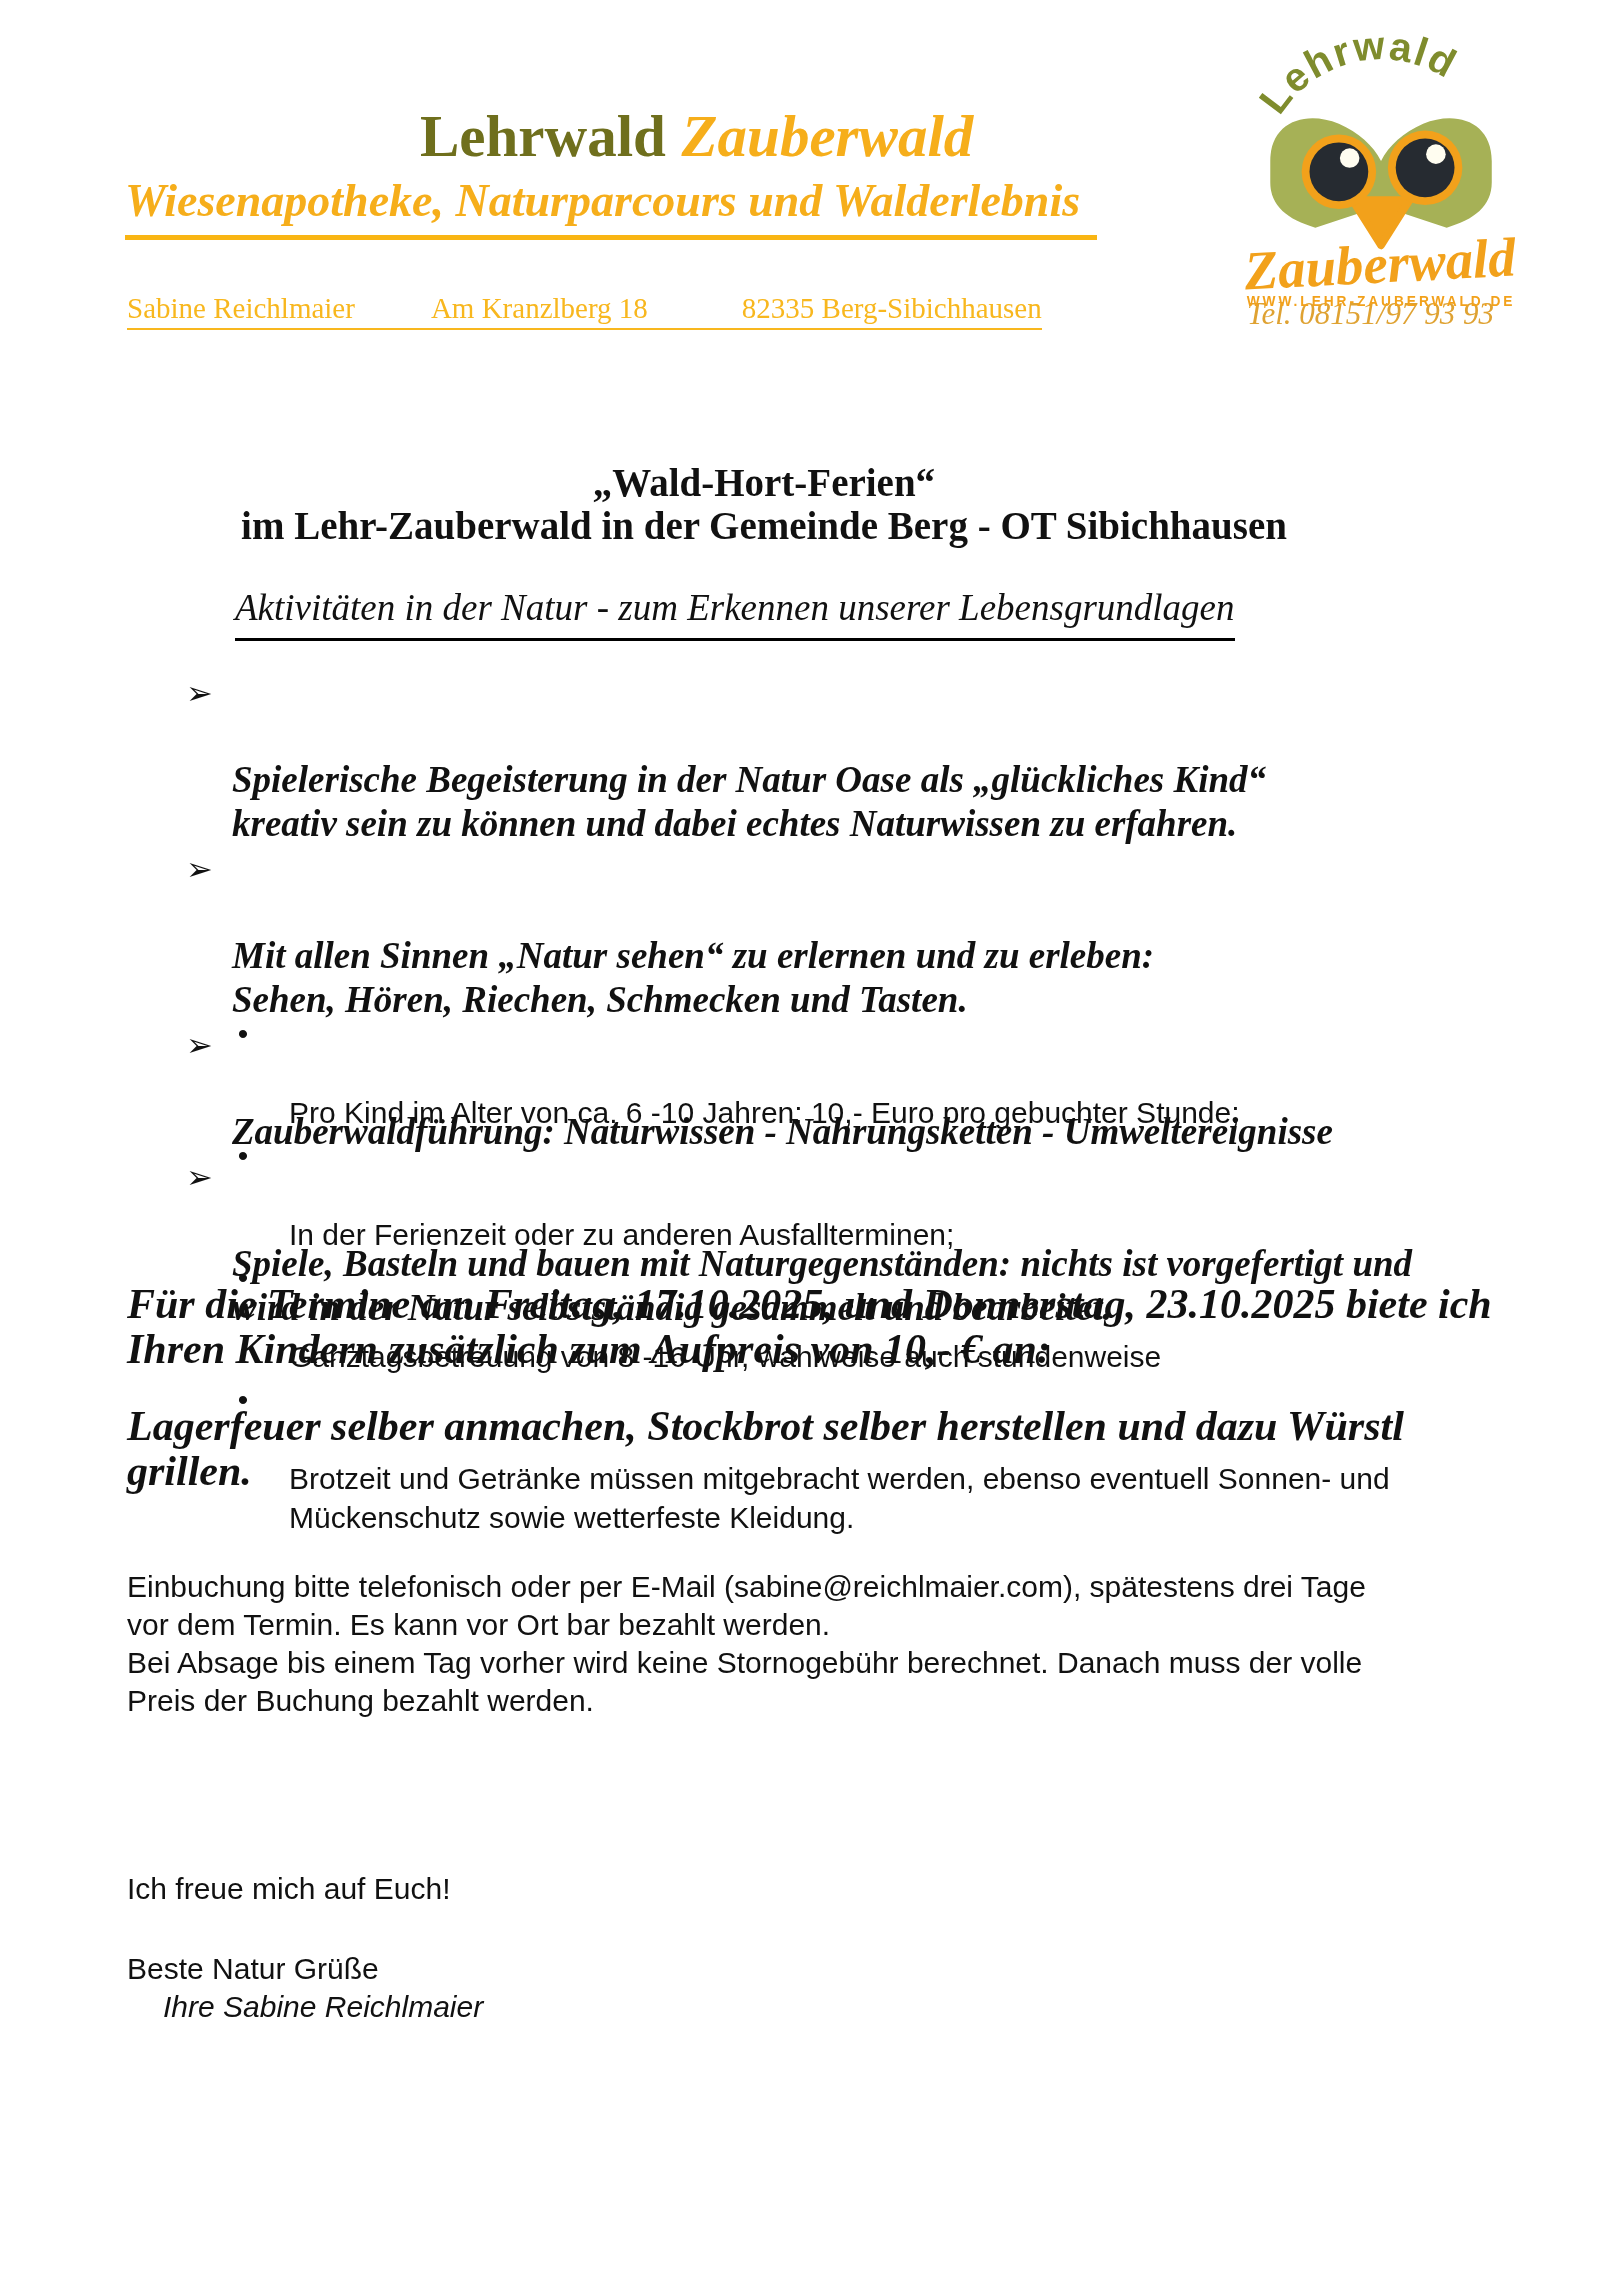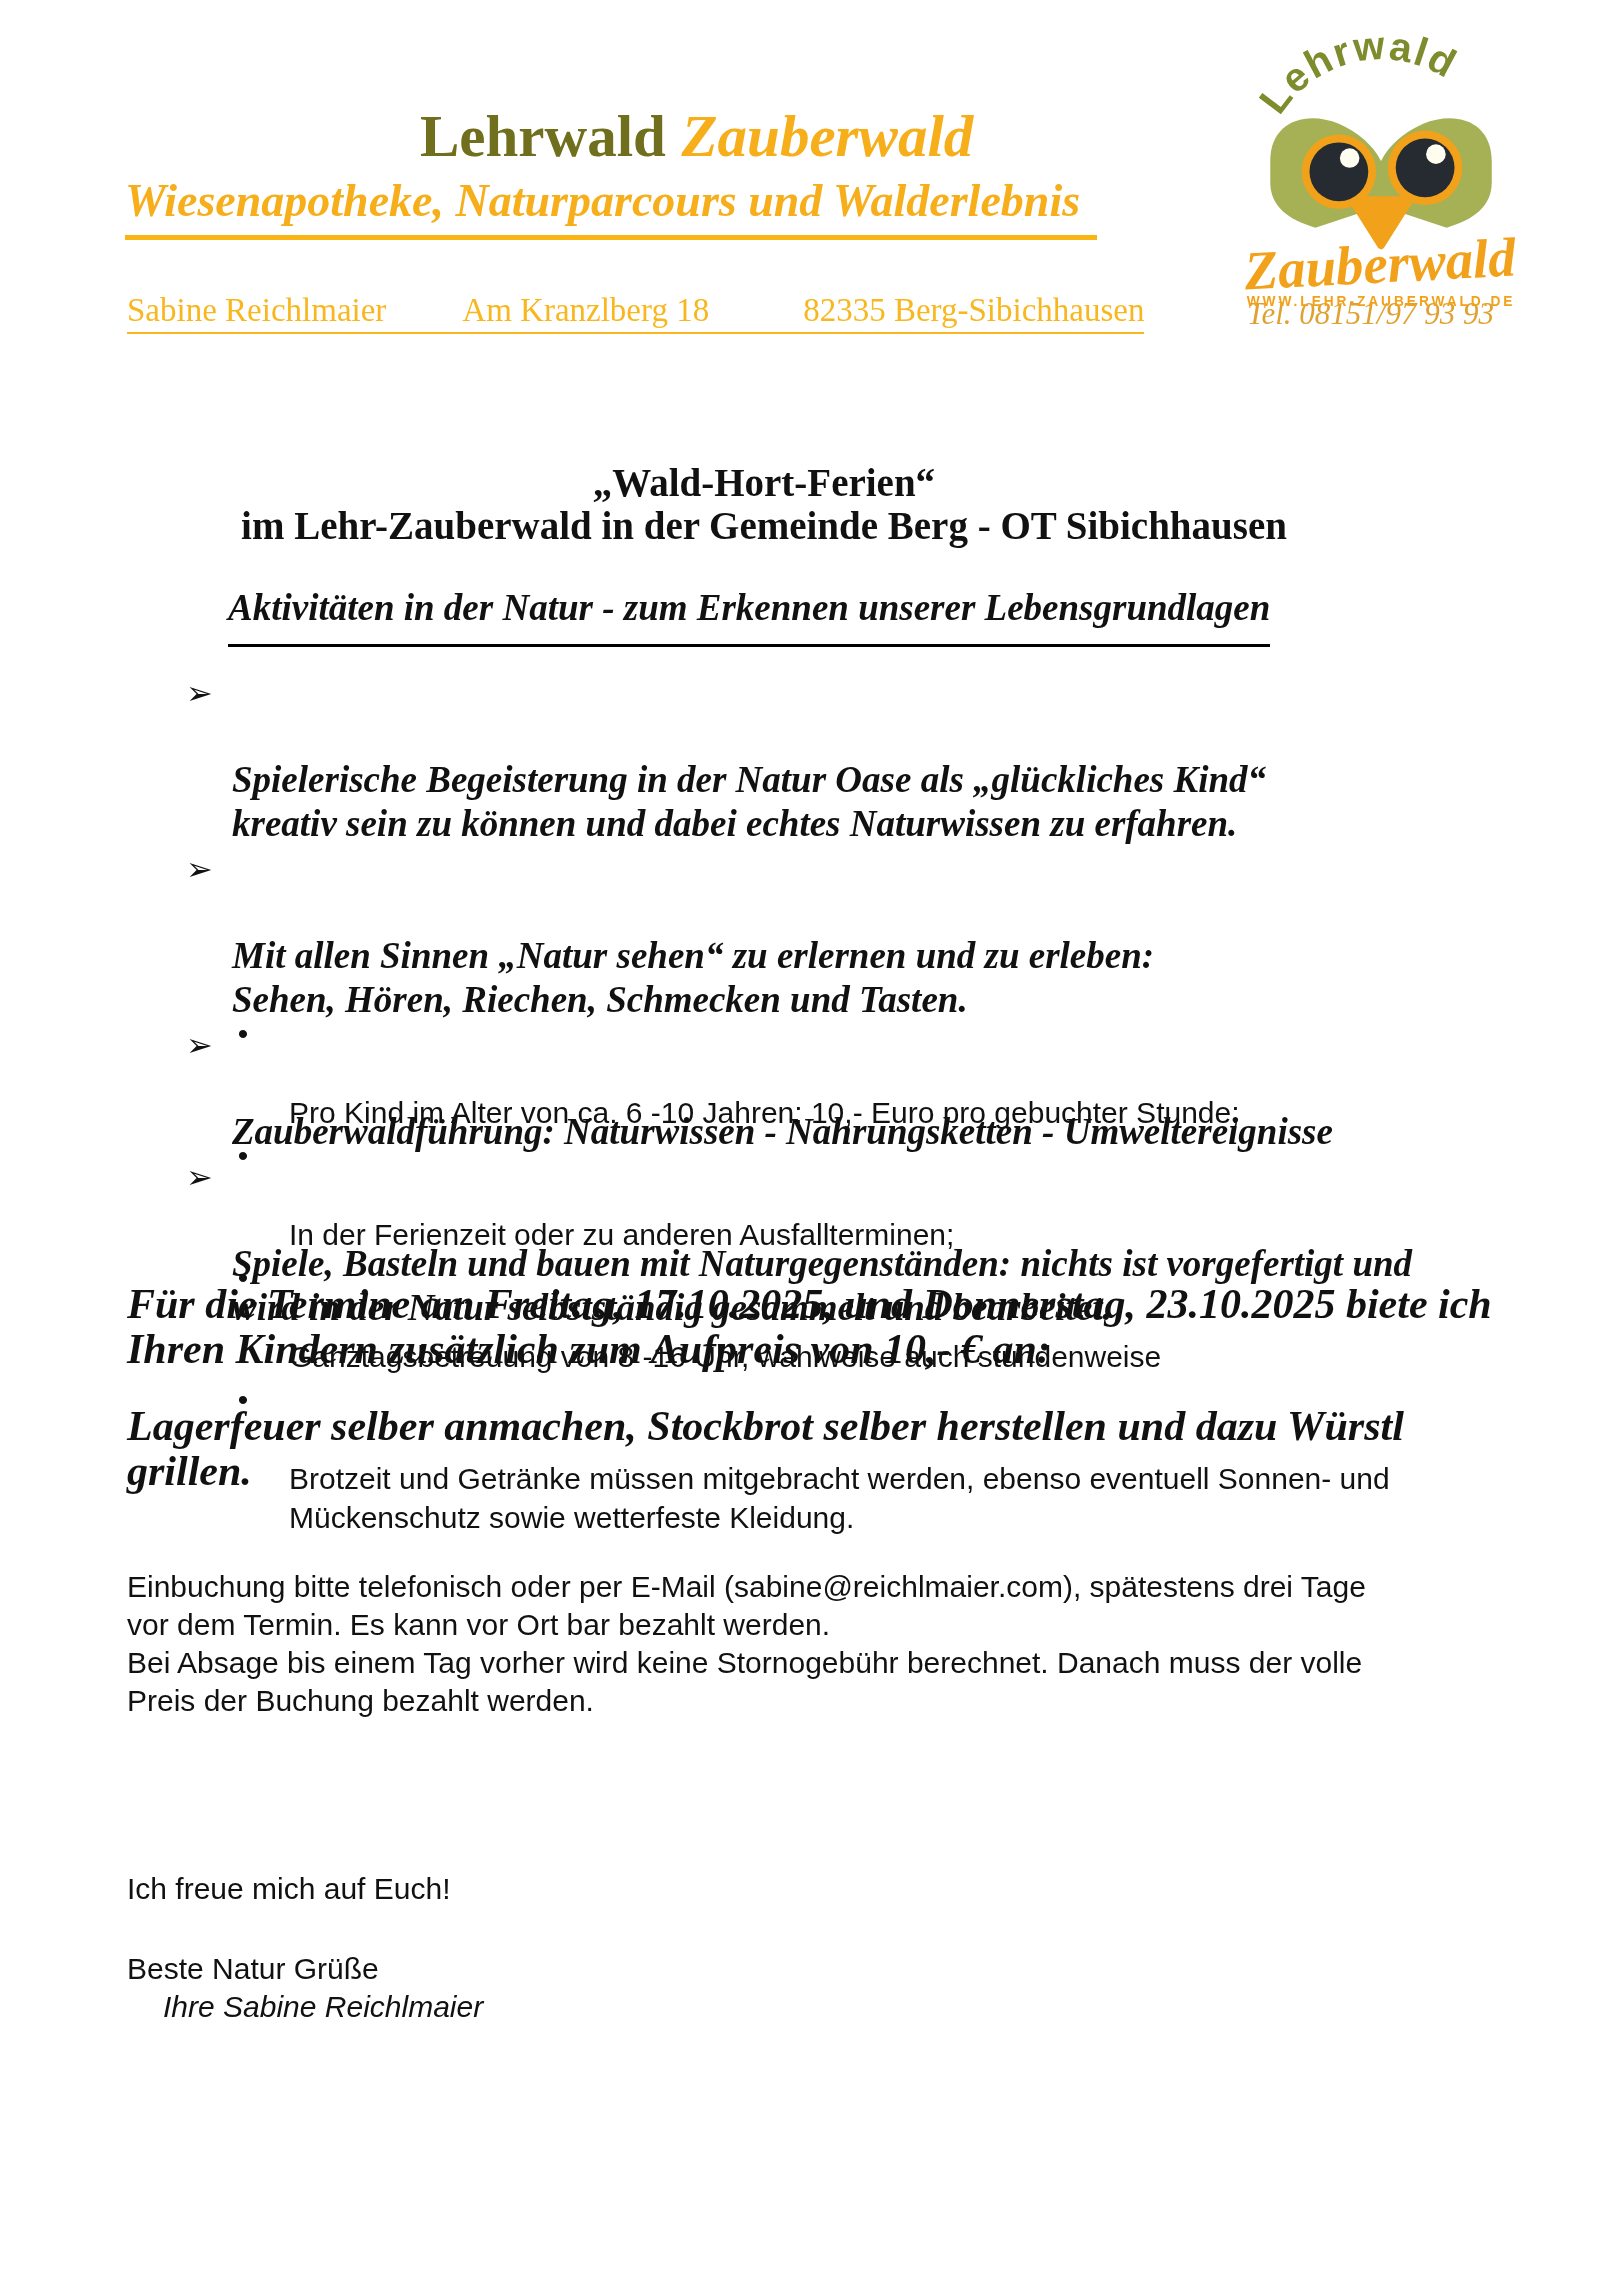--- a/index.html
+++ b/index.html
@@ -25,43 +25,43 @@
     position:absolute; left:125px; top:174px; width:972px;
     border-bottom:5.9px solid #f9b513; padding-bottom:7.8px;
   }
   .subtitle {
     font-size:46px; font-weight:bold; font-style:italic;
     color:#f6ae1b; white-space:nowrap;
   }
 
   .contact-line {
     position:absolute; left:127px; top:292px;
-    color:#f8b71e; font-size:33px; white-space:nowrap;
+    color:#f8b71e; font-size:29px; white-space:nowrap;
     border-bottom:2px solid #f8b71e; padding-bottom:2.9px;
   }
   .contact-line .gap-a { display:inline-block; width:76px; }
   .contact-line .gap-b { display:inline-block; width:94px; }
 
   .phone {
     position:absolute; left:1247px; top:296px;
     color:#dfa232; font-style:italic; font-size:31px; white-space:nowrap;
   }
 
   
   .logo { position:absolute; left:1227px; top:13.7px; width:310px; height:294px; }
 
   
   .doc-title { position:absolute; left:127px; top:461px; width:1274px;
     text-align:center; font-weight:bold; font-size:39px; line-height:43px; }
   .doc-title .t2 { display:block;text-align:center; }
 
   .section-heading {
-    position:absolute; left:228px; top:586px;
-    font-size:37px; font-weight:bold; font-style:italic;
-    border-bottom:3.9px solid #000; padding-bottom:15px; white-space:nowrap;
+    position:absolute; left:235px; top:586px;
+    font-size:37px; font-weight:normal; font-style:italic;
+    border-bottom:3.9px solid #000; padding-bottom:9px; white-space:nowrap;
   }
 
   ul.arrow-list {
     position:absolute; left:186px; top:670px; width:1313px;
     list-style:none; margin:0; padding:0;
   }
   ul.arrow-list li {
     position:relative; padding-left:46px;
     font-size:37px; line-height:44px;
     font-weight:bold; font-style:italic;

